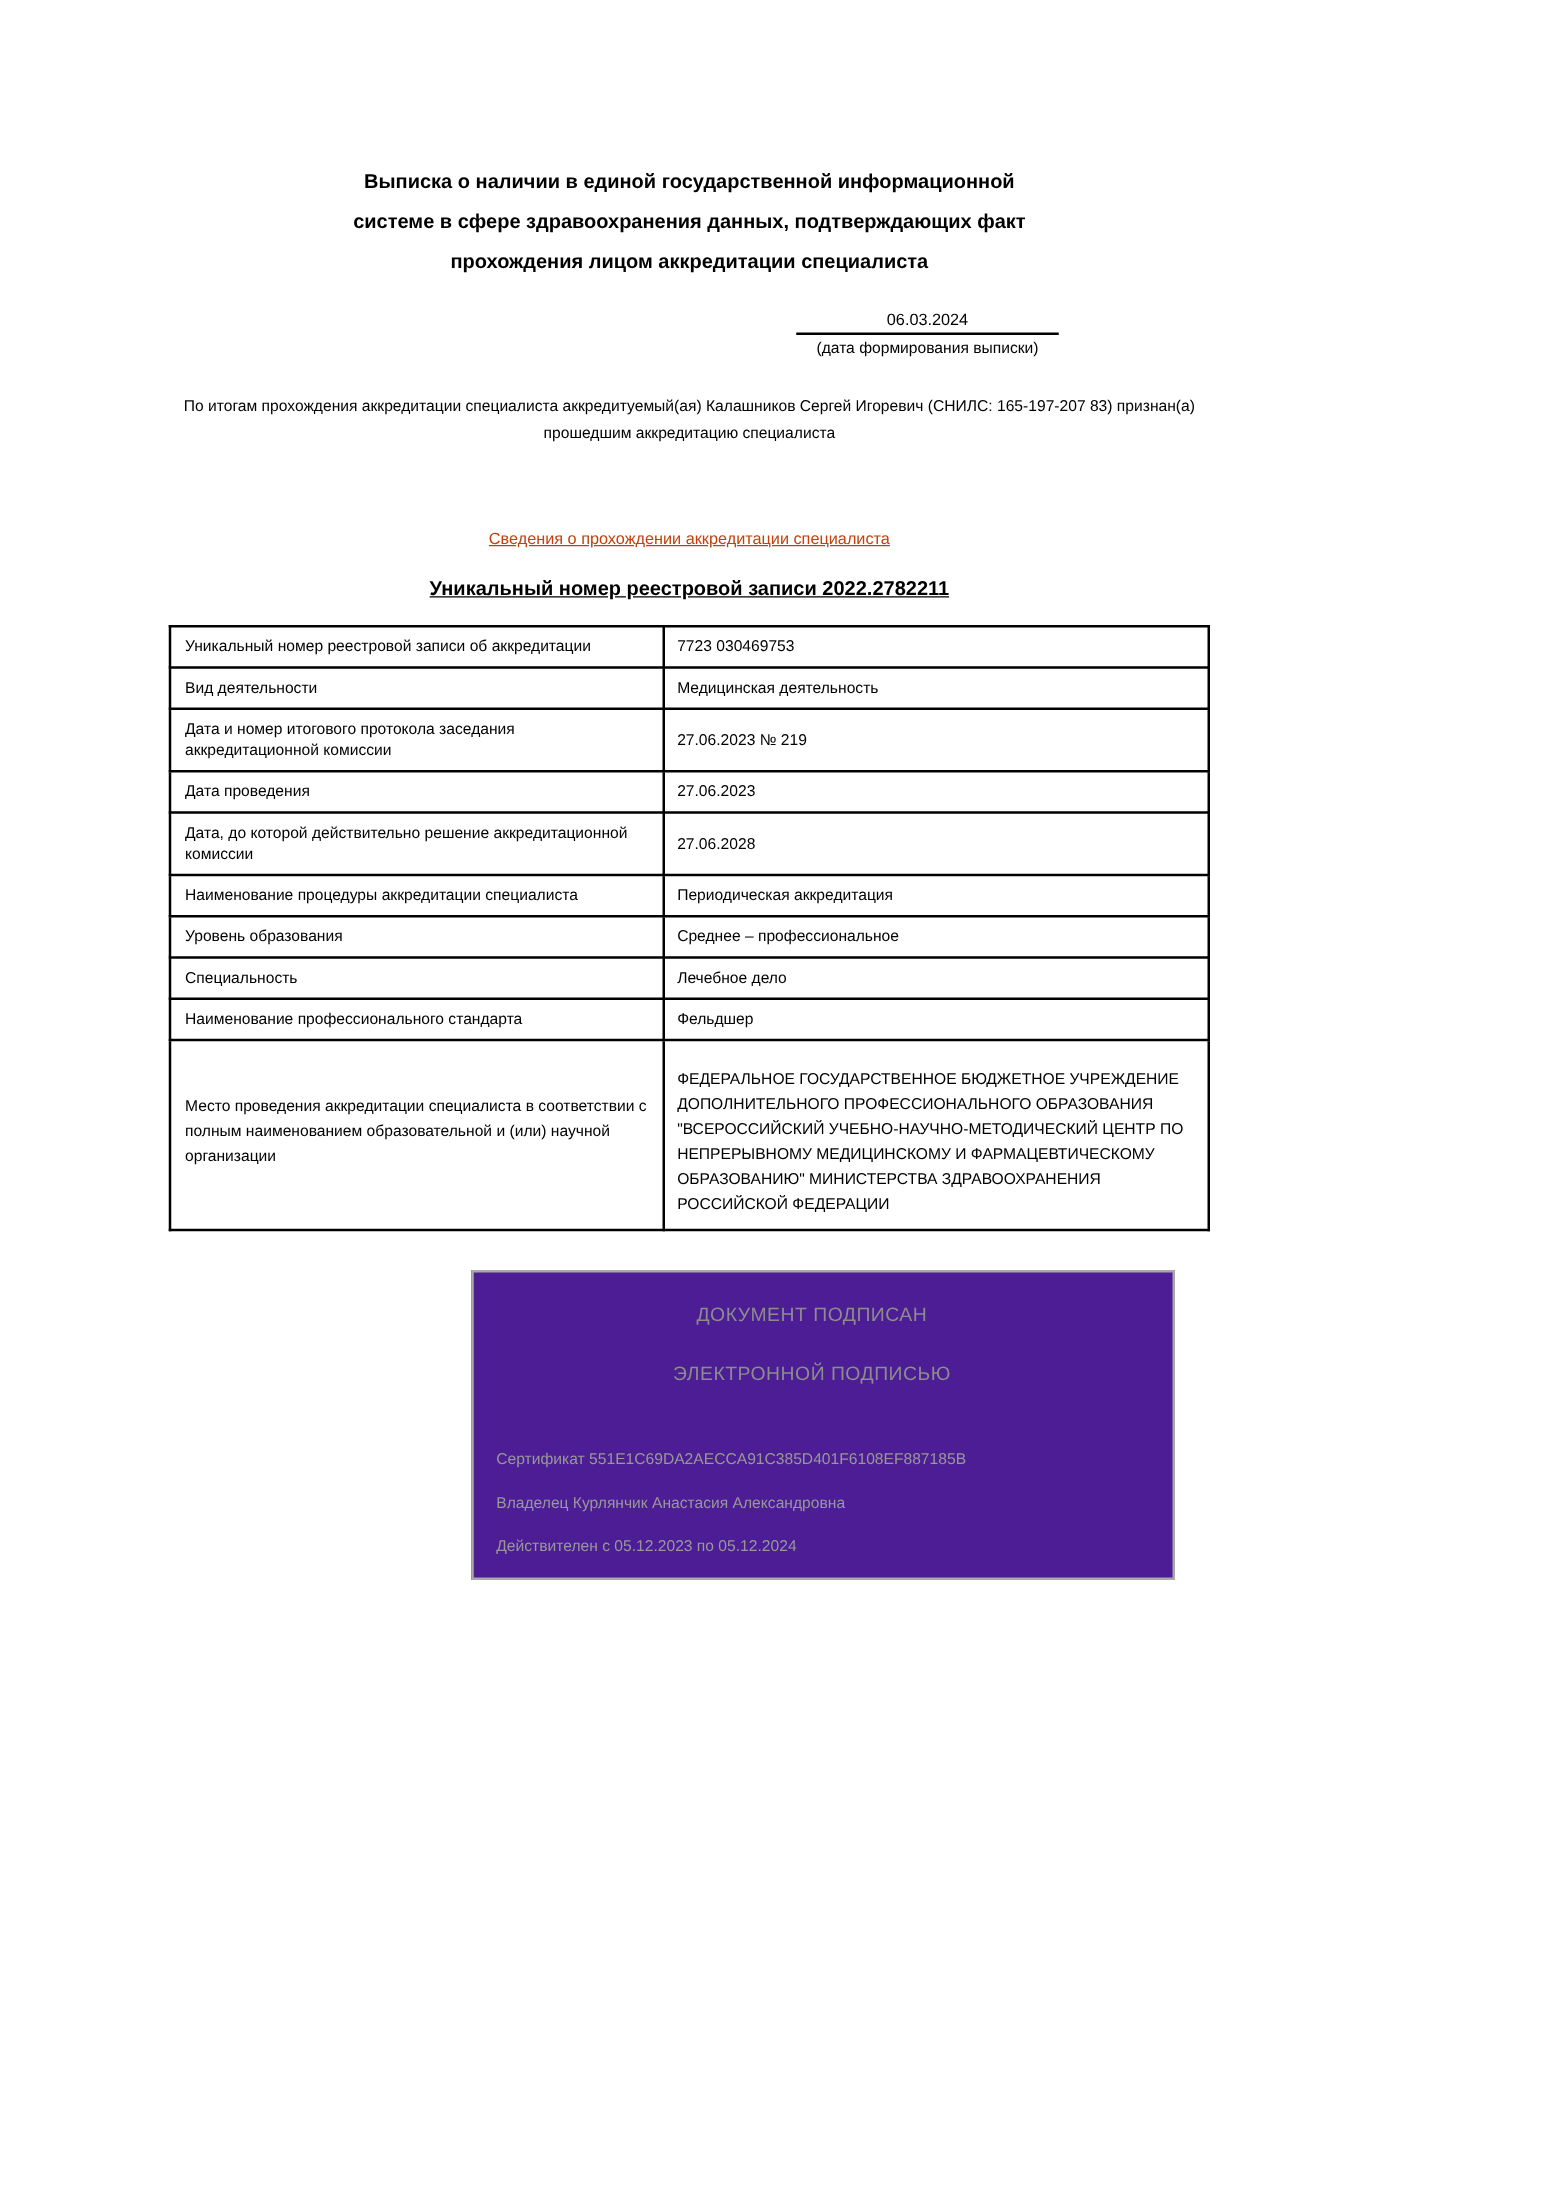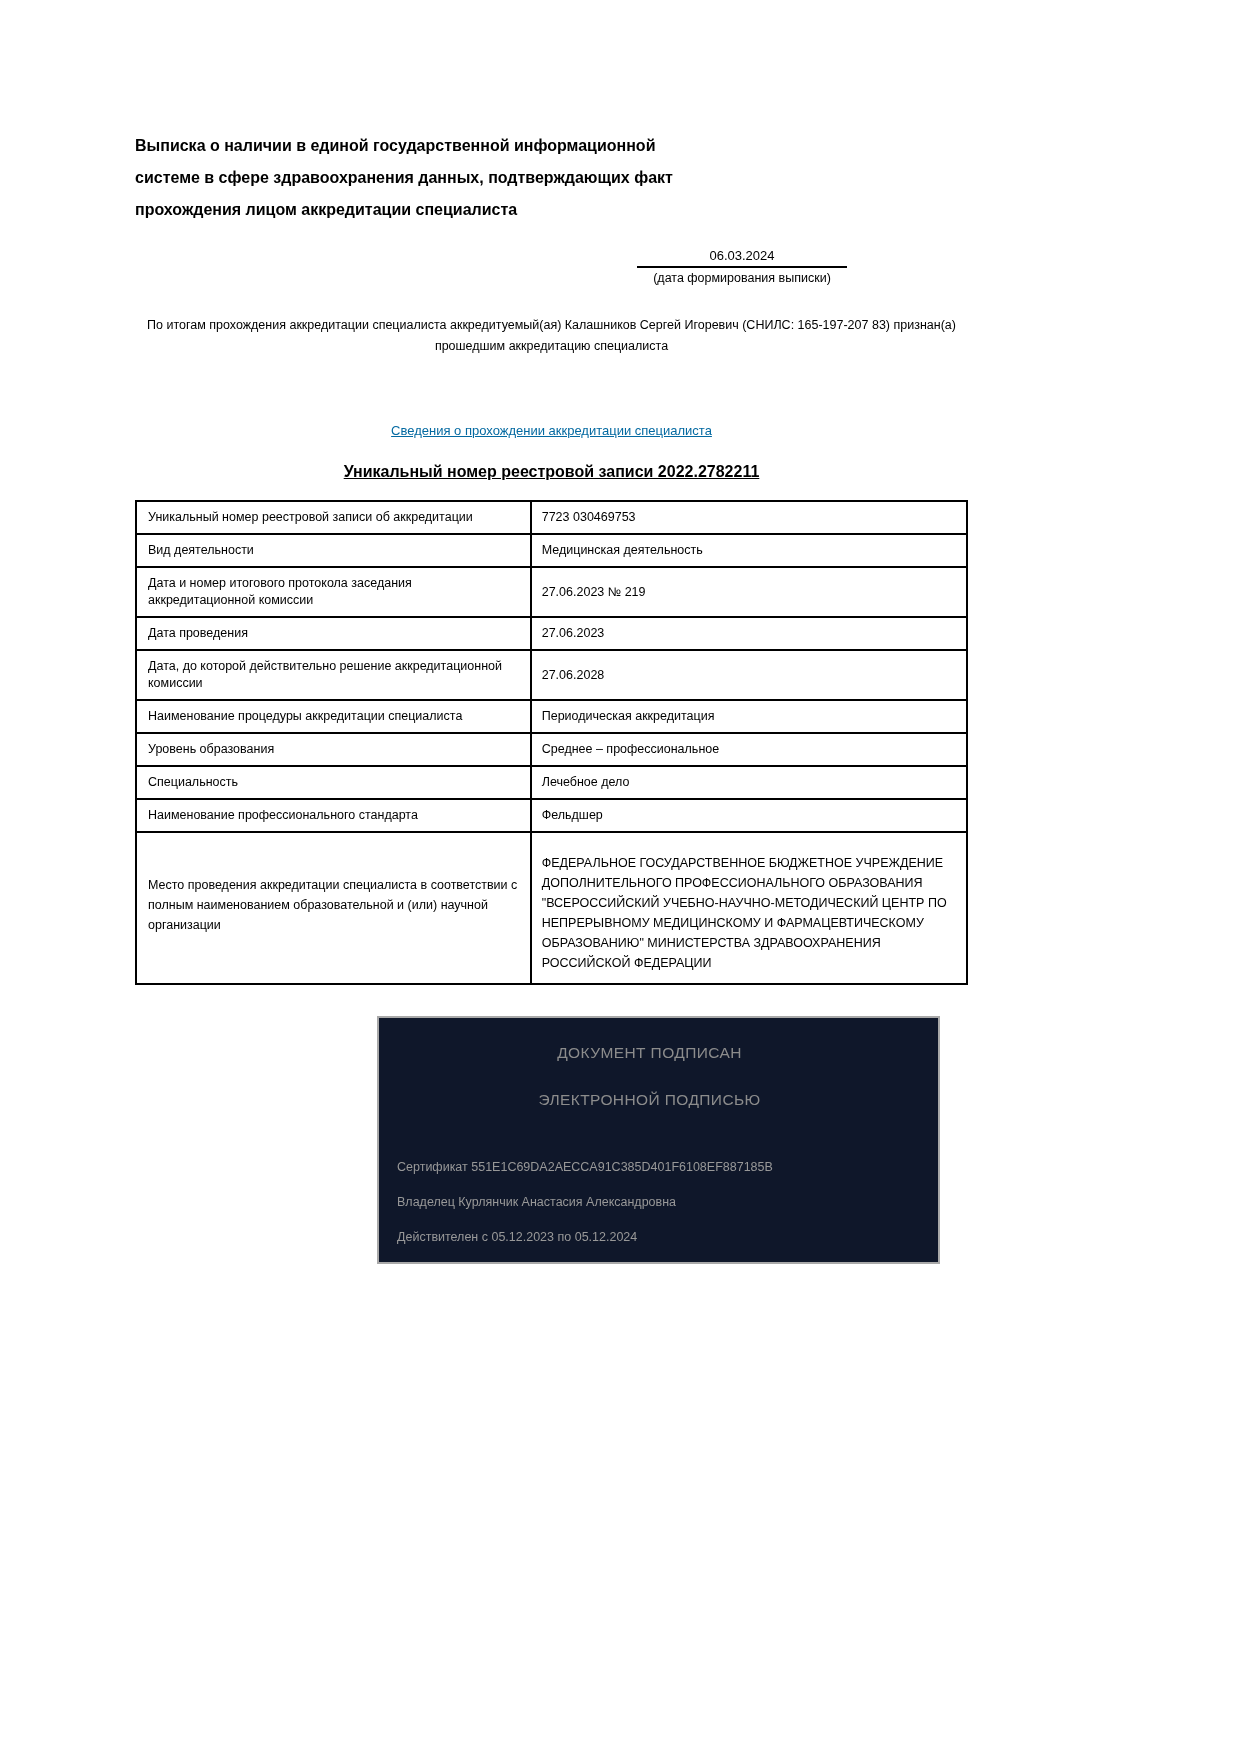--- a/index.html
+++ b/index.html
@@ -18,21 +18,21 @@
   }
   .content {
     position: absolute;
     left: 135px;
     top: 0;
     width: 833px;
   }
   
   .doc-title {
     margin-top: 130px;
-    text-align: left;
+    text-align: center;
     font-weight: bold;
     font-size: 16px;
     line-height: 32px;
     color: #000000;
   }
   
   .date-block {
     width: 210px;
     margin-left: 502px;
     margin-top: 22px;
@@ -56,21 +56,21 @@
     font-size: 12.5px;
     line-height: 21px;
     color: #000000;
   }
   
   .section-heading {
     margin-top: 66px;
     text-align: center;
     font-size: 13px;
     text-decoration: underline;
-    color: #0369a1;
+    color: #c2410c;
   }
   
   .registry-heading {
     margin-top: 25px;
     text-align: center;
     font-size: 16px;
     font-weight: bold;
     color: #000000;
     text-decoration: underline;
   }
@@ -107,21 +107,21 @@
     padding-bottom: 10px;
     line-height: 20px;
   }
   
   .sig-box {
     margin-top: 31px;
     margin-left: 242px;
     width: 563px;
     height: 248px;
     border: 2px solid #a9a9a9;
-    background: #0f172a;
+    background: #4c1d95;
     padding: 26px 36px 0 18px;
   }
   .sig-title {
     text-align: center;
     font-size: 15.5px;
     letter-spacing: 0.4px;
     color: #8c8c8c;
   }
   .sig-title + .sig-title { margin-top: 29px; }
   .sig-detail {

